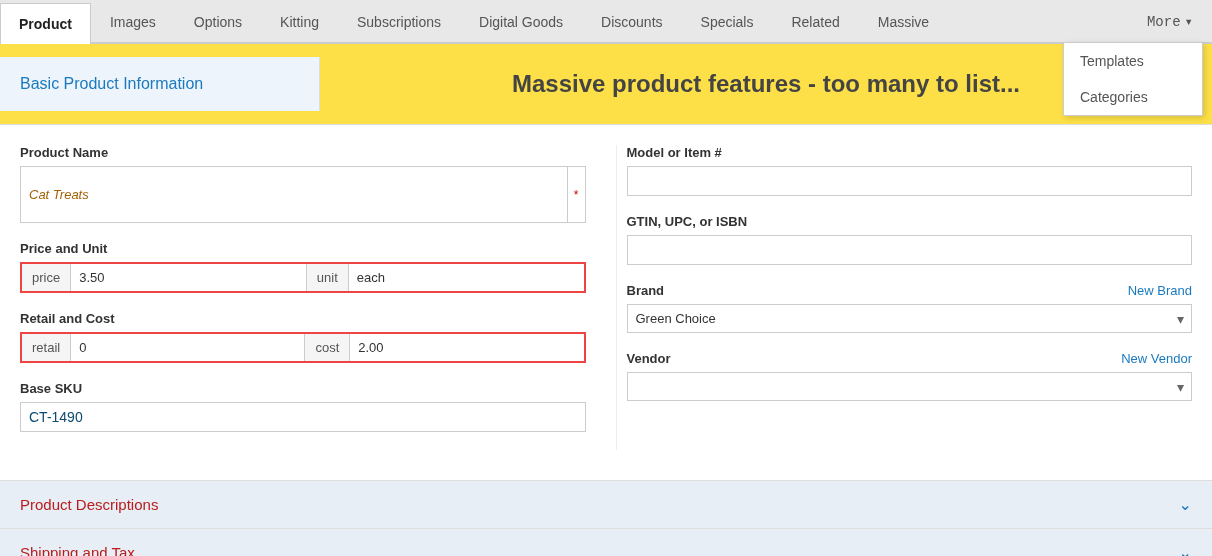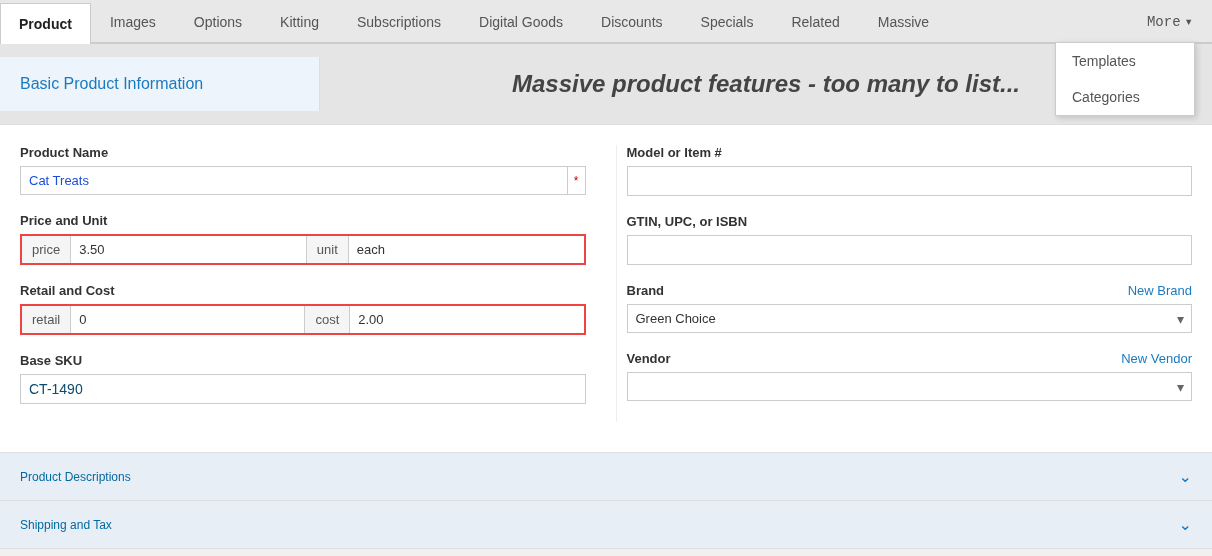--- a/index.html
+++ b/index.html
@@ -36,21 +36,21 @@
       display: flex;
       align-items: center;
       gap: 4px;
       font-family: Liberation Mono, monospace;
     }
 
     
     .dropdown-menu {
       position: absolute;
       top: 100%;
-      right: 17px;
+      right: 9px;
       background: #fff;
       border: 1px solid #ccc;
       min-width: 140px;
       z-index: 100;
       box-shadow: 2px 2px 6px rgba(0,0,0,0.15);
     }
     .dropdown-item {
       padding: 10px 16px;
       cursor: pointer;
       color: #555;
@@ -60,41 +60,40 @@
     
     .main-content {
       background: #fff;
       padding: 0;
     }
 
     
     .top-banner {
       display: flex;
       align-items: center;
-      background: #e5e5e5;
+      background: #fde047;
       border-bottom: 1px solid #ddd;
       padding: 0;
     }
     .basic-info-title {
       padding: 18px 20px;
       color: #1a7abf;
       font-size: 16px;
       font-weight: normal;
       min-width: 320px;
       border-right: 1px solid #ddd;
       background: #eef4fb;
     }
     .banner-headline {
       flex: 1;
       text-align: center;
       font-size: 24px;
       font-weight: bold;
       color: #444;
       padding: 26px 20px;
-      font-style: italic;
     }
 
     
     .form-area {
       display: flex;
       gap: 0;
       padding: 20px;
       background: #fff;
     }
     .form-left {
@@ -123,24 +122,25 @@
       background: #fff;
       position: relative;
     }
     .field-input-required {
       position: relative;
       display: flex;
       align-items: stretch;
     }
     .field-input-required input {
       flex: 1;
-      padding: 6px 8px;
-      border: 1px solid #ccc;
-      font-size: 13px;
-      color: #1d4ed8;
+      padding: 20px 8px;
+      border: 1px solid #ccc;
+      font-size: 13px;
+      color: #a16207;
+      font-style: italic;
     }
     .required-star {
       color: #c00;
       padding: 4px 6px;
       display: flex;
       align-items: center;
       border: 1px solid #ccc;
       border-left: none;
       font-size: 12px;
       background: #fff;
@@ -221,22 +221,22 @@
       background: #e8eef5;
     }
     .accordion-header {
       display: flex;
       justify-content: space-between;
       align-items: center;
       padding: 14px 20px;
       cursor: pointer;
     }
     .accordion-title {
-      color: #0369a1;
-      font-size: 12px;
+      color: #b91c1c;
+      font-size: 15px;
       font-weight: normal;
     }
     .accordion-chevron {
       color: #1a7abf;
       font-size: 16px;
     }
   </style>
 </head>
 <body>
 

